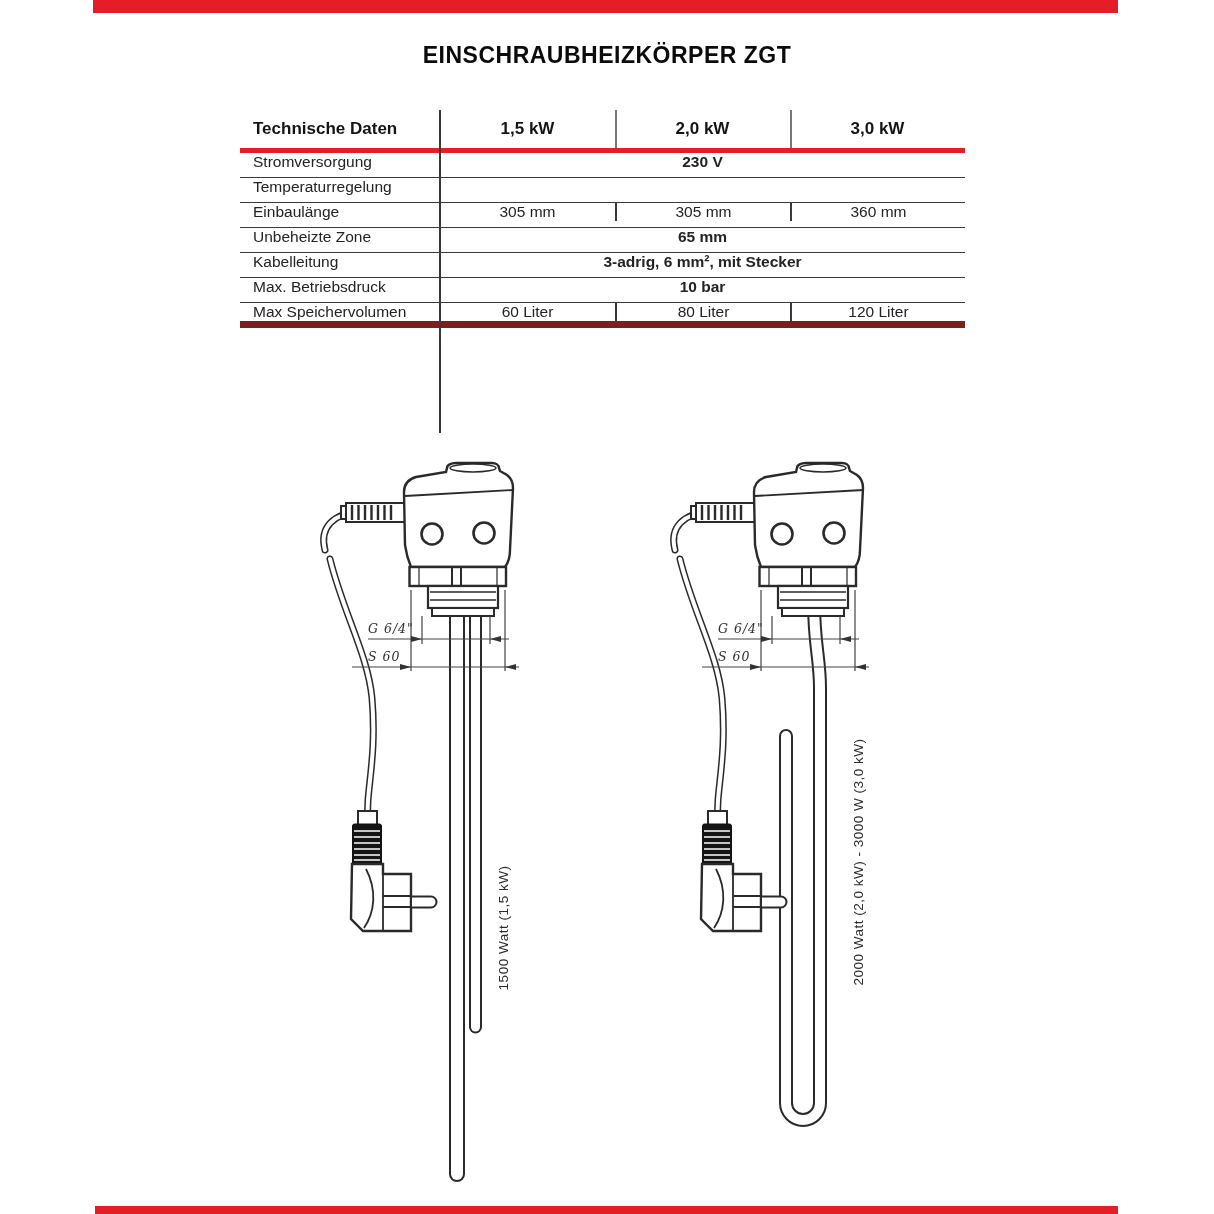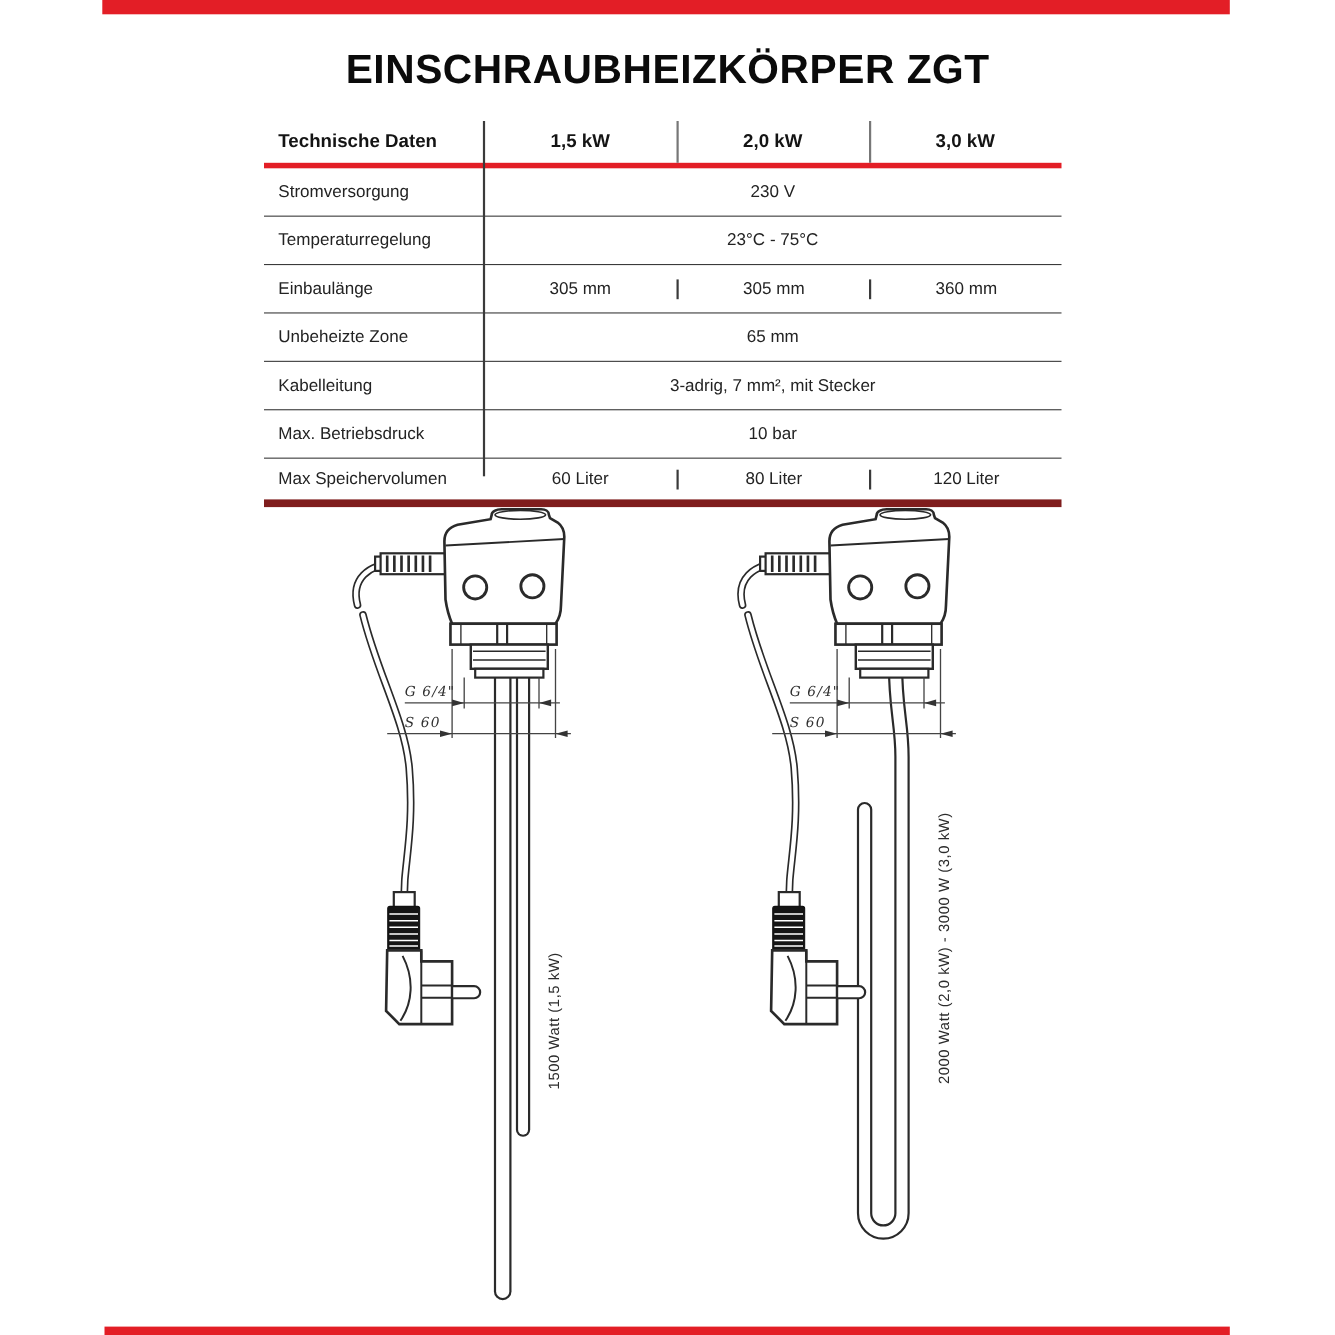--- a/index.html
+++ b/index.html
@@ -2,32 +2,32 @@
 <html><head>
 <meta charset="utf-8">
 <style>
   html,body{margin:0;padding:0;background:#ffffff;}
   body{width:1214px;height:1214px;position:relative;overflow:hidden;
        font-family:"Liberation Sans",sans-serif;color:#1f1f1f;}
   .redbar{position:absolute;background:#e31e26;}
   #bar-top{left:93px;top:0;width:1025px;height:13px;}
   #bar-bottom{left:95px;top:1206px;width:1023px;height:8px;}
   #title{position:absolute;left:0;top:42px;width:1214px;text-align:center;
-         font-size:37px;font-weight:bold;letter-spacing:.5px;color:#0b0b0b;}
+         font-size:23px;font-weight:bold;letter-spacing:.5px;color:#0b0b0b;}
   
   #spec-table{position:absolute;left:240px;top:110px;width:725px;}
   .thead{display:flex;height:38px;align-items:center;border-bottom:5px solid #e31e26;}
   .hc{box-sizing:border-box;font-weight:bold;font-size:17px;color:#141414;}
   .hc0{width:200px;padding-left:13px;}
   .hc1,.hc2,.hc3{width:175px;text-align:center;}
-  .trow{display:flex;height:44px;align-items:center;border-bottom:1.5px solid #3a3a3a;
+  .trow{display:flex;height:25px;align-items:flex-start;border-bottom:1.5px solid #3a3a3a;
         box-sizing:border-box;font-size:15.5px;color:#232323;}
   .trow.last{border-bottom:7px solid #7f1d1d;}
   .lc{box-sizing:border-box;width:200px;padding-left:13px;}
-  .sc{flex:1;text-align:center;}
+  .sc{flex:1;text-align:center;font-weight:bold;}
   .vc{box-sizing:border-box;width:175px;text-align:center;}
   .vc.div{border-left:2px solid #3a3a3a;}
   .vline-main{position:absolute;left:199px;top:0;width:2px;height:323px;background:#3a3a3a;}
   .vline-h{position:absolute;top:0;width:1.5px;height:38px;background:#777;}
   #vh1{left:375px;} #vh2{left:550px;}
   
   #drawings{position:absolute;left:0;top:450px;}
   .ln{stroke:#2a2a2a;fill:none;}
   .fw{fill:#ffffff;stroke:#2a2a2a;}
   .tb{stroke:#2a2a2a;fill:none;stroke-linecap:round;}
@@ -54,35 +54,34 @@
     <div class="hc hc2">2,0 kW</div>
     <div class="hc hc3">3,0 kW</div>
   </div>
 
   <div class="trow">
     <div class="lc">Stromversorgung</div>
     <div class="sc">230 V</div>
   </div>
   <div class="trow">
     <div class="lc">Temperaturregelung</div>
-    <div class="sc">23°C - 75°C</div>
   </div>
   <div class="trow">
     <div class="lc">Einbaulänge</div>
     <div class="vc">305 mm</div>
     <div class="vc div">305 mm</div>
     <div class="vc div">360 mm</div>
   </div>
   <div class="trow">
     <div class="lc">Unbeheizte Zone</div>
     <div class="sc">65 mm</div>
   </div>
   <div class="trow">
     <div class="lc">Kabelleitung</div>
-    <div class="sc">3-adrig, 7 mm², mit Stecker</div>
+    <div class="sc">3-adrig, 6 mm², mit Stecker</div>
   </div>
   <div class="trow">
     <div class="lc">Max. Betriebsdruck</div>
     <div class="sc">10 bar</div>
   </div>
   <div class="trow last">
     <div class="lc">Max Speichervolumen</div>
     <div class="vc">60 Liter</div>
     <div class="vc div">80 Liter</div>
     <div class="vc div">120 Liter</div>

